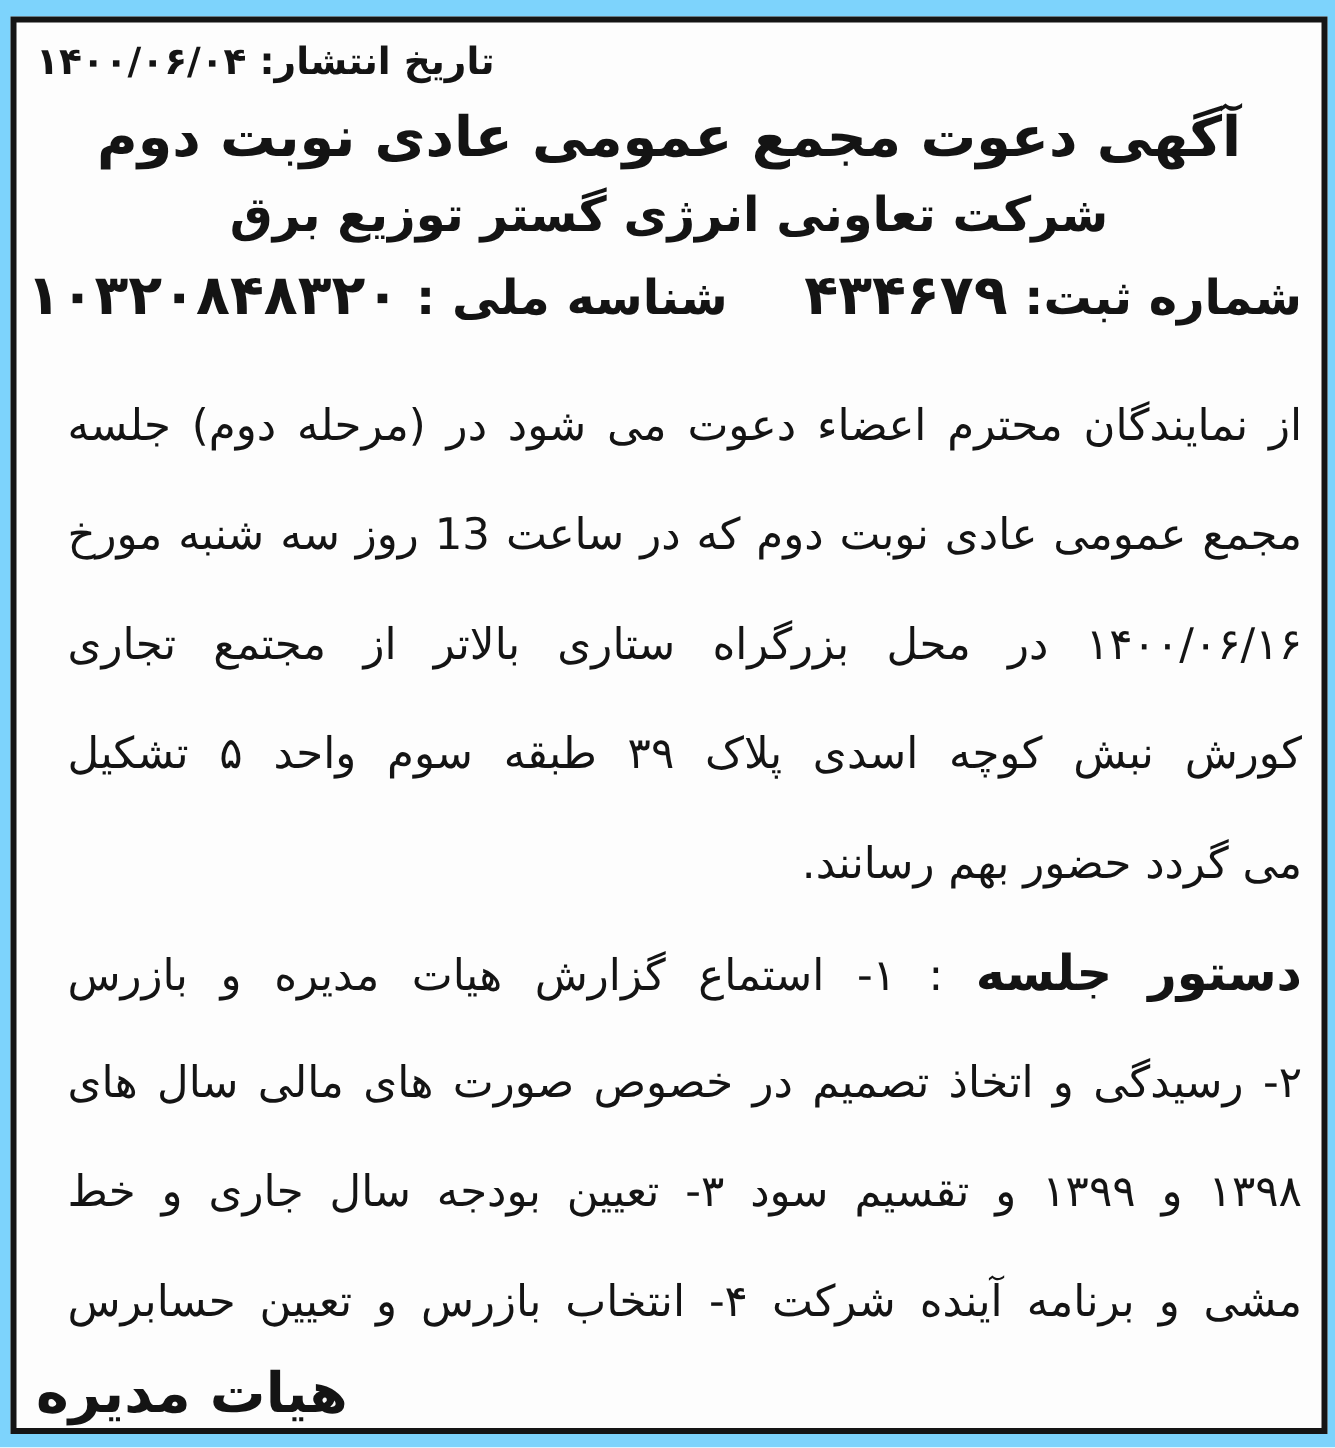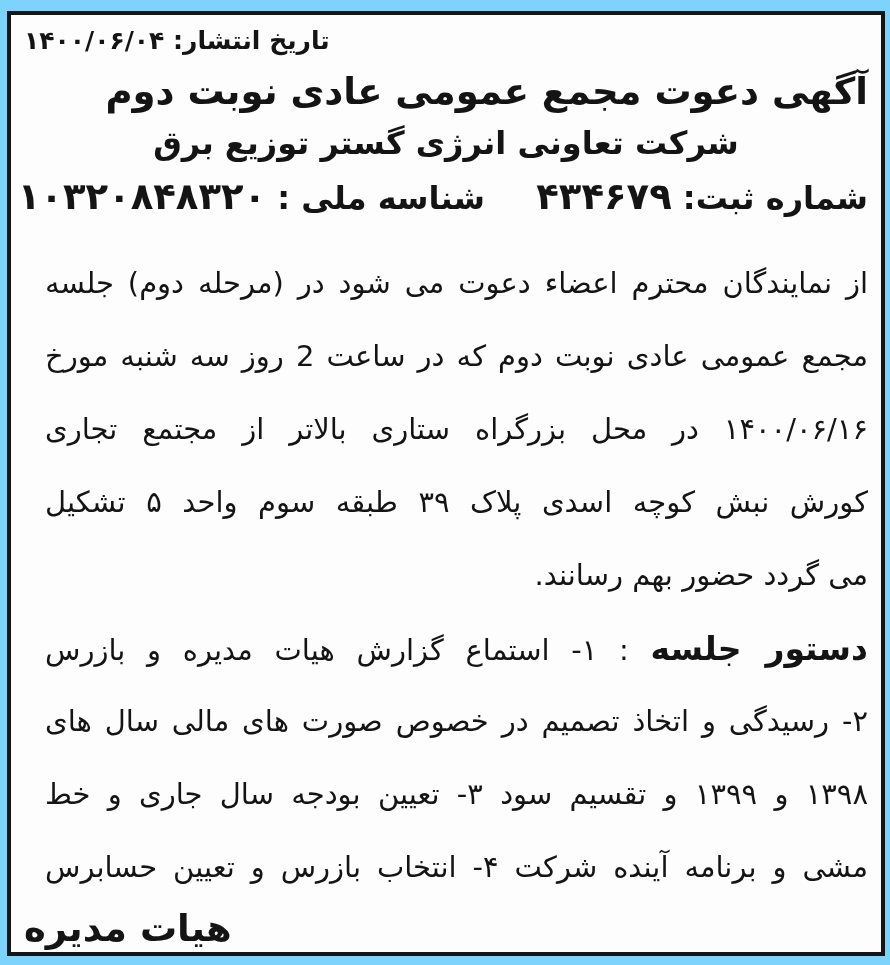--- a/index.html
+++ b/index.html
@@ -33,21 +33,21 @@
     padding-top: 9px;
     direction: rtl;
     text-align: left;
     font-size: 25px;
     line-height: 34px;
     font-weight: bold;
     letter-spacing: 0.5px;
   }
   .t1 {
     margin-top: 7px;
-    text-align: right;
+    text-align: center;
     font-weight: bold;
     font-size: 37px;
     line-height: 53px;
   }
   .t2 {
     text-align: center;
     font-weight: bold;
     font-size: 32px;
     line-height: 50px;
   }
@@ -110,21 +110,21 @@
 
     <div class="t3">
       <span>شماره ثبت:</span>
       <span class="bignum">۴۳۴۶۷۹</span>
       <span class="nid-label">شناسه ملی :</span>
       <span class="bignum">۱۰۳۲۰۸۴۸۳۲۰</span>
     </div>
 
     <div class="body-block">
       <div class="bl">از نمایندگان محترم اعضاء دعوت می شود در (مرحله دوم) جلسه</div>
-      <div class="bl">مجمع عمومی عادی نوبت دوم که در ساعت 2 روز سه شنبه مورخ</div>
+      <div class="bl">مجمع عمومی عادی نوبت دوم که در ساعت 13 روز سه شنبه مورخ</div>
       <div class="bl">۱۴۰۰/۰۶/۱۶ در محل بزرگراه ستاری بالاتر از مجتمع تجاری</div>
       <div class="bl">کورش نبش کوچه اسدی پلاک ۳۹ طبقه سوم واحد ۵ تشکیل</div>
       <div class="bl end-line">می گردد حضور بهم رسانند.</div>
       <div class="bl">
         <span class="agenda-label">دستور جلسه</span>
         <span>: ۱- استماع گزارش هیات مدیره و بازرس</span>
       </div>
       <div class="bl">۲- رسیدگی و اتخاذ تصمیم در خصوص صورت های مالی سال های</div>
       <div class="bl">۱۳۹۸ و ۱۳۹۹ و تقسیم سود ۳- تعیین بودجه سال جاری و خط</div>
       <div class="bl">مشی و برنامه آینده شرکت ۴- انتخاب بازرس و تعیین حسابرس</div>

